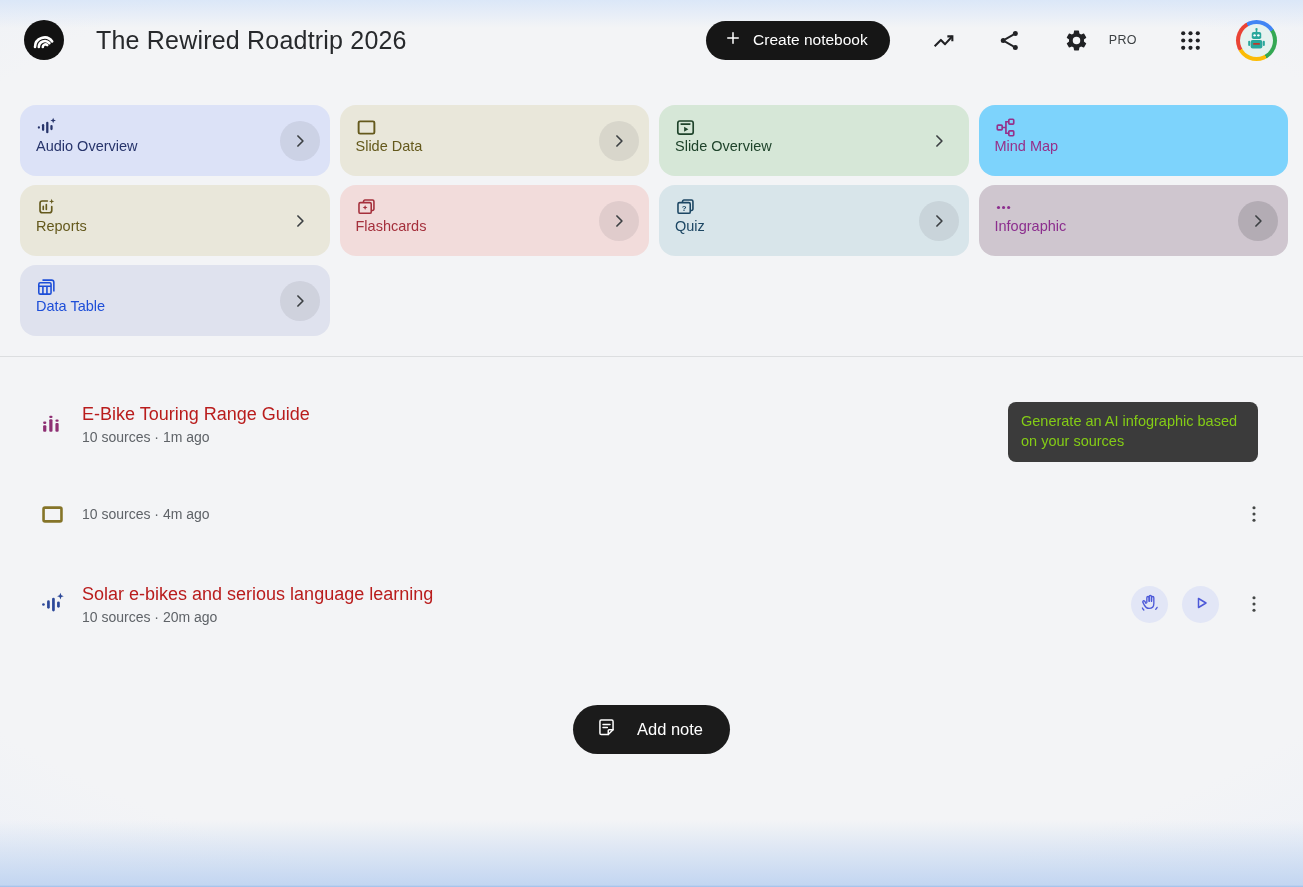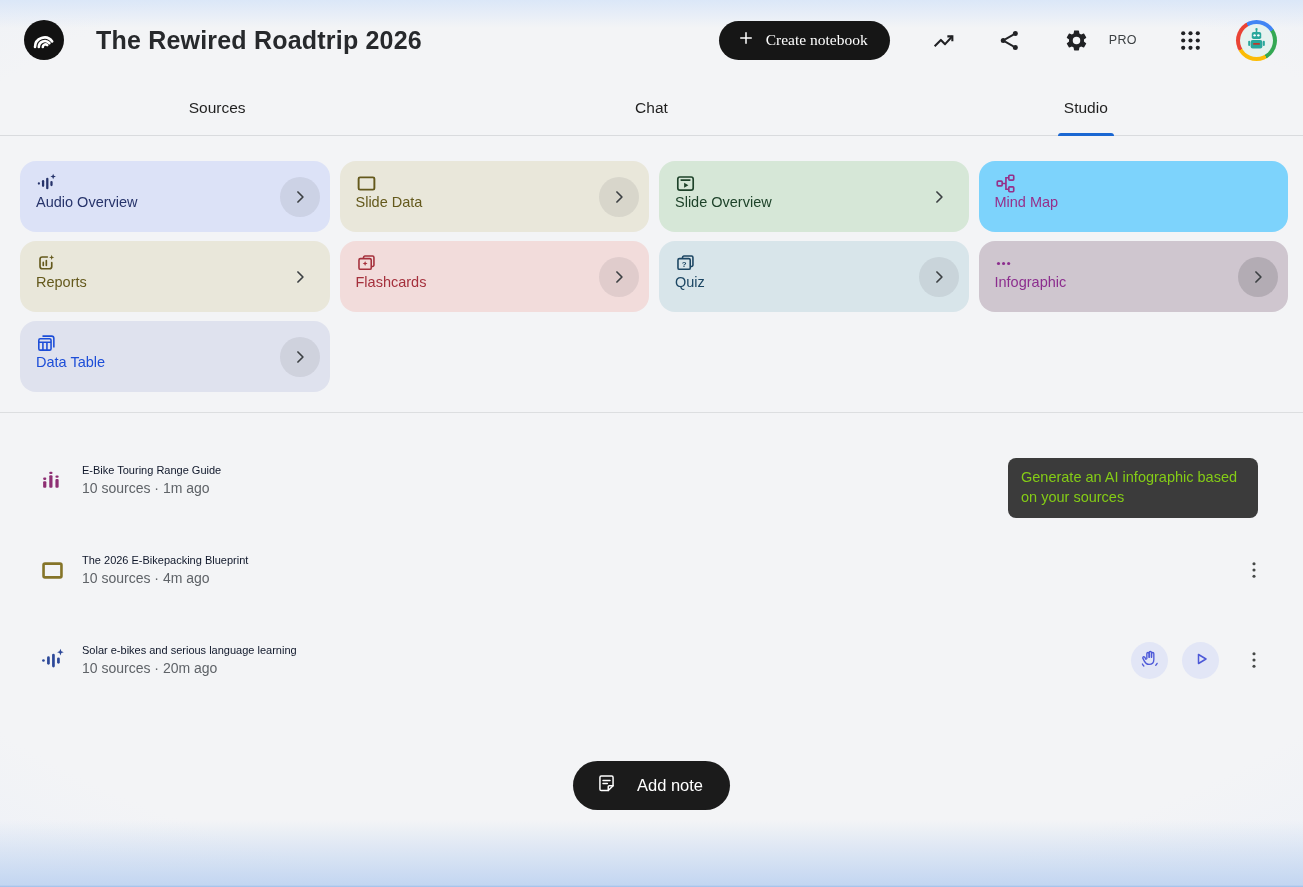--- a/index.html
+++ b/index.html
@@ -11,26 +11,26 @@
     background:
       linear-gradient(to bottom, #dbe7f8 0, rgba(244,245,247,0) 28px),
       linear-gradient(to bottom, rgba(244,245,247,0) 820px, #c3d6f1 885px, #9fbfe8 887px),
       radial-gradient(115% 95% at 50% 46%, #f3f4f6 58%, #e9eef8 82%, #ccdcf5 100%);
   }
   .page { position:relative; width:1303px; height:887px; }
 
   
   .header { height:80px; display:flex; align-items:center; padding:0 26px 0 24px; }
   .logo { width:40px; height:40px; border-radius:50%; flex:0 0 auto; }
-  .nb-title { font-size:25px; font-weight:700; color:#27292c; margin-left:32px; letter-spacing:.2px; }
+  .nb-title { font-size:25px; font-weight:400; color:#27292c; margin-left:32px; letter-spacing:.2px; }
   .header-right { margin-left:auto; display:flex; align-items:center; gap:33px; }
   .create-btn {
     display:flex; align-items:center; gap:11px; height:39px; padding:0 22px 0 18px;
     background:#161616; color:#fff; border:none; border-radius:20px;
-    font-size:15.5px; font-family:Liberation Serif, serif; cursor:pointer;
+    font-size:15.5px; font-family:Liberation Sans, sans-serif; cursor:pointer;
   }
   .hicon { width:25px; height:25px; color:#202124; display:block; }
   .pro { font-size:12.5px; color:#3c4043; letter-spacing:.4px; margin-left:-14px; }
   .avatar { position:relative; width:41px; height:41px; border-radius:50%;
     background:conic-gradient(from -30deg, #4285f4 0 24%, #34a853 24% 50%, #fbbc05 50% 75%, #ea4335 75% 100%);
     display:flex; align-items:center; justify-content:center; cursor:pointer; }
   .avatar-inner { width:33px; height:33px; border-radius:50%; background:#e6f2ef;
     display:flex; align-items:center; justify-content:center; overflow:hidden; }
 
   
@@ -68,21 +68,21 @@
     padding:9px 13px 10px; border-radius:8px; }
 
   .divider { margin-top:20px; border-top:1px solid #dcdee0; }
 
   
   .artifacts { padding-top:22px; }
   .art-row { height:90px; display:flex; align-items:center; padding:0 36px 0 40px; }
   .art-icon { width:26px; margin-right:16px; flex:0 0 auto; }
   .art-icon svg { display:block; }
   .art-text { display:flex; flex-direction:column; gap:4px; }
-  .art-title { font-size:11px; color:#0f172a; }
+  .art-title { font-size:18px; color:#b91c1c; }
   .art-meta { font-size:14px; color:#5f6368; }
   .art-actions { margin-left:auto; display:flex; align-items:center; gap:14px; }
   .round-btn { width:37px; height:37px; border:none; border-radius:50%; background:#e2e6f6;
     color:#4d59d8; display:flex; align-items:center; justify-content:center; cursor:pointer; }
   .kebab-btn { width:26px; height:40px; border:none; background:none; cursor:pointer;
     display:flex; align-items:center; justify-content:center; margin-left:8px; }
 
   
   .footer { margin-top:56px; display:flex; justify-content:center; }
   .add-note-btn { display:flex; align-items:center; gap:20px; height:49px; padding:0 27px 0 23px;
@@ -166,25 +166,20 @@
             <rect x="6.8" y="11.6" width="10.4" height="7.6" rx="1.8" fill="#2aa79b"></rect>
             <rect x="9" y="14.2" width="6" height="1.6" rx=".5" fill="#c0392b"></rect>
             <rect x="4.6" y="12.2" width="1.8" height="4.6" rx=".9" fill="#2aa79b"></rect>
             <rect x="17.6" y="12.2" width="1.8" height="4.6" rx=".9" fill="#2aa79b"></rect>
           </svg>
         </span>
       </span>
     </div>
   </header>
 
-  <nav class="tabs">
-    <button class="tab">Sources</button>
-    <button class="tab">Chat</button>
-    <button class="tab active">Studio</button>
-  </nav>
 
   <section class="studio">
     <div class="tool-grid">
 
       <div class="tool-card t-audio">
         <span class="tool-icon">
           <svg viewBox="0 0 24 24" width="21" height="21" fill="currentColor">
               <rect x="2" y="10.7" width="2.6" height="2.6" rx="1.3"></rect>
               <rect x="6.8" y="8" width="2.6" height="8" rx="1.3"></rect>
               <rect x="11.6" y="5.4" width="2.6" height="13.2" rx="1.3"></rect>
@@ -357,21 +352,20 @@
       </span>
     </div>
 
     <div class="art-row">
       <span class="art-icon c2">
         <svg viewBox="0 0 24 24" width="25" height="25">
             <rect x="3.4" y="5.4" width="17.2" height="13.2" rx="1.4" fill="none" stroke="currentColor" stroke-width="2.5"></rect>
           </svg>
       </span>
       <span class="art-text">
-        <span class="art-title">The 2026 E-Bikepacking Blueprint</span>
         <span class="art-meta">10 sources · 4m ago</span>
       </span>
       <span class="art-actions">
         <button class="kebab-btn">
           <svg viewBox="0 0 24 24" width="22" height="22" fill="#444746">
               <circle cx="12" cy="5.2" r="1.7"></circle>
               <circle cx="12" cy="12" r="1.7"></circle>
               <circle cx="12" cy="18.8" r="1.7"></circle>
             </svg>
         </button>

